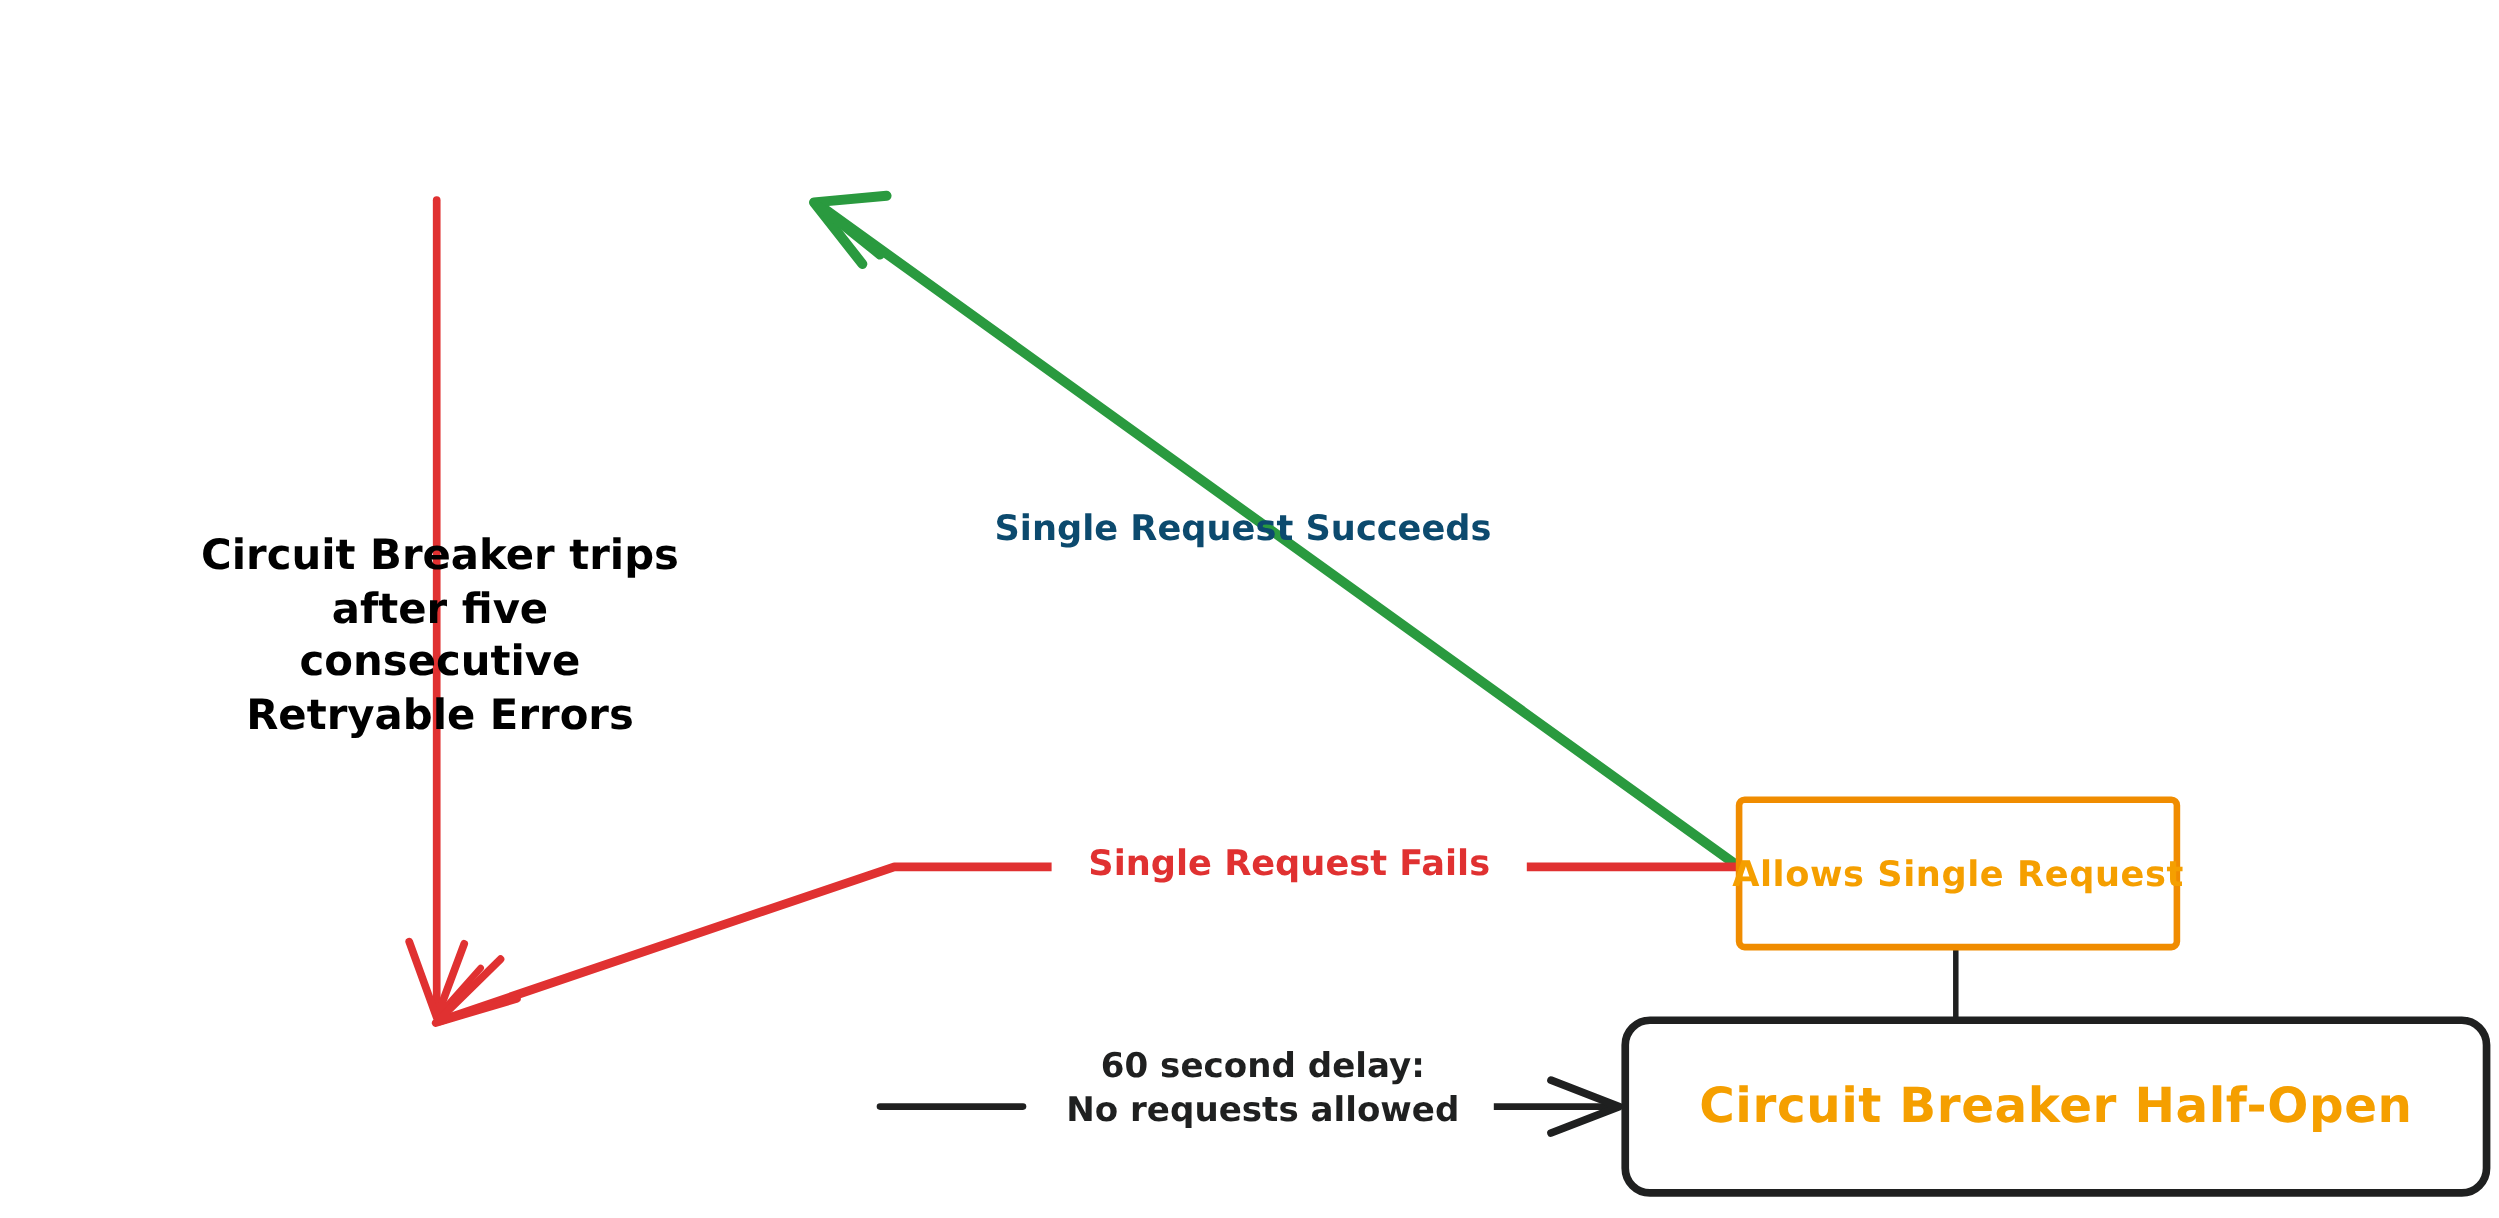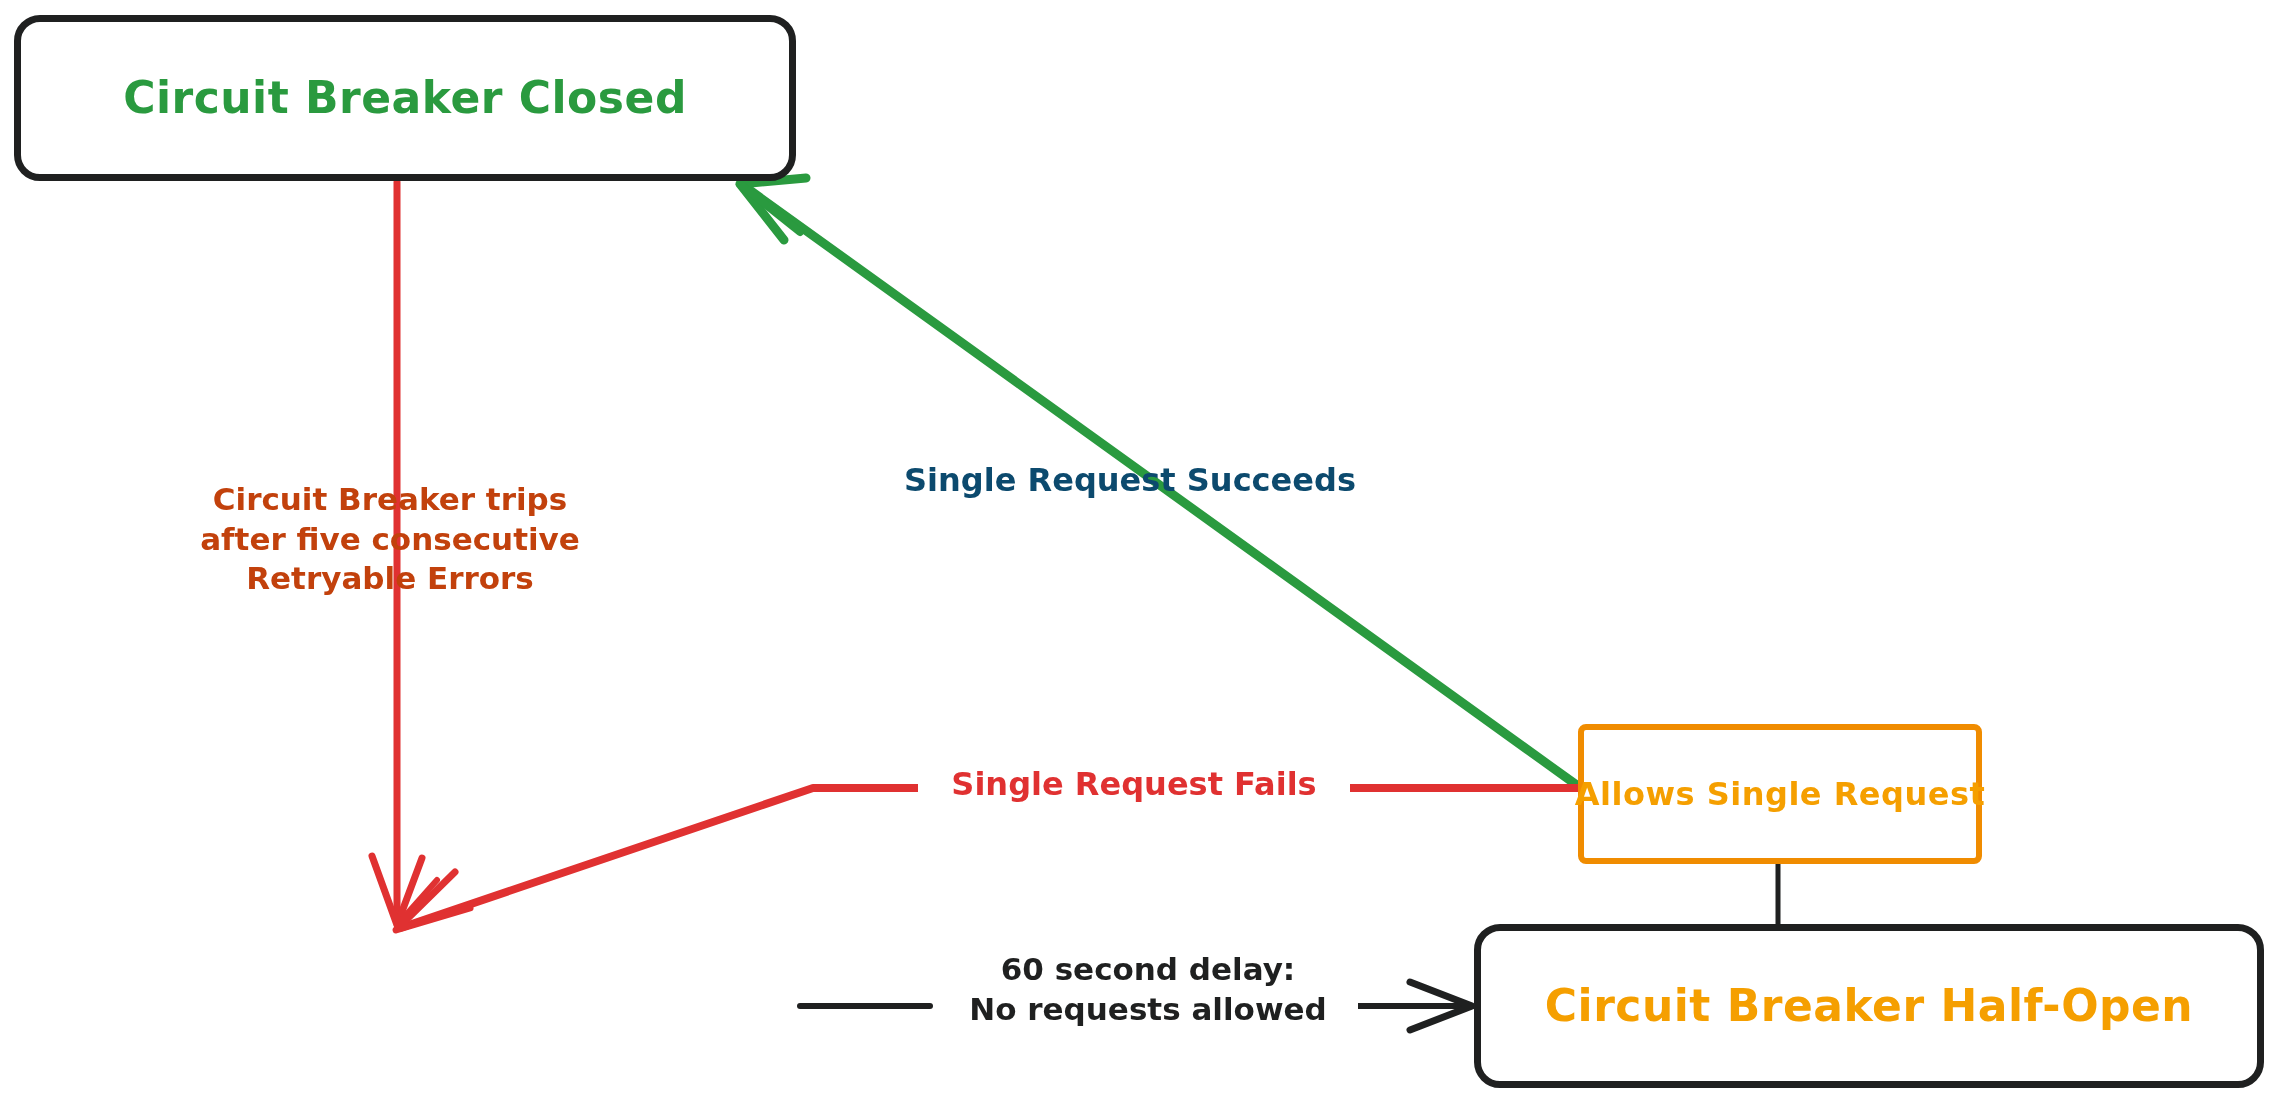--- a/index.html
+++ b/index.html
@@ -70,35 +70,35 @@
     position: absolute;
     font-family: "DejaVu Sans", sans-serif;
     font-weight: 600;
     line-height: 1.28;
     text-align: center;
     white-space: pre-line;
     z-index: 4;
     background: transparent;
   }
   #edgelabel-trips {
-    left: 160px;
+    left: 170px;
     top: 480px;
     width: 460px;
-    font-size: 31px;
-    color: #c2410c;
+    font-size: 38px;
+    color: #000000;
   }
   #edgelabel-succeeds {
     left: 880px;
     top: 460px;
     width: 500px;
     font-size: 32px;
     color: #0c4a6e;
   }
   #edgelabel-fails {
-    left: 918px;
+    left: 956px;
     top: 762px;
     width: 420px;
     font-size: 32px;
     color: #e03131;
     background: #ffffff;
     padding: 2px 6px;
   }
   #edgelabel-delay {
     left: 938px;
     top: 950px;
@@ -136,23 +136,20 @@
       <path d="M800,1006 L930,1006" stroke="#1f2020" stroke-width="6" fill="none" stroke-linecap="round"></path>
       <path d="M1355,1006 L1470,1006" stroke="#1f2020" stroke-width="6" fill="none" stroke-linecap="round"></path>
       <path d="M1410,982 L1472,1006 L1410,1030" stroke="#1f2020" stroke-width="7" fill="none" stroke-linecap="round" stroke-linejoin="round"></path>
     </g>
 
     <g>
       <path d="M1778,862 L1778,924" stroke="#1f2020" stroke-width="5" fill="none" stroke-linecap="round"></path>
     </g>
   </svg>
 
-  <div class="node node-black" id="node-closed">
-    <span class="node-label label-green">Circuit Breaker Closed</span>
-  </div>
 
 
   <div class="node node-black" id="node-halfopen">
     <span class="node-label label-orange">Circuit Breaker Half-Open</span>
   </div>
 
   <div class="node node-orange" id="node-allows">
     <span class="node-label label-orange">Allows Single Request</span>
   </div>
 

